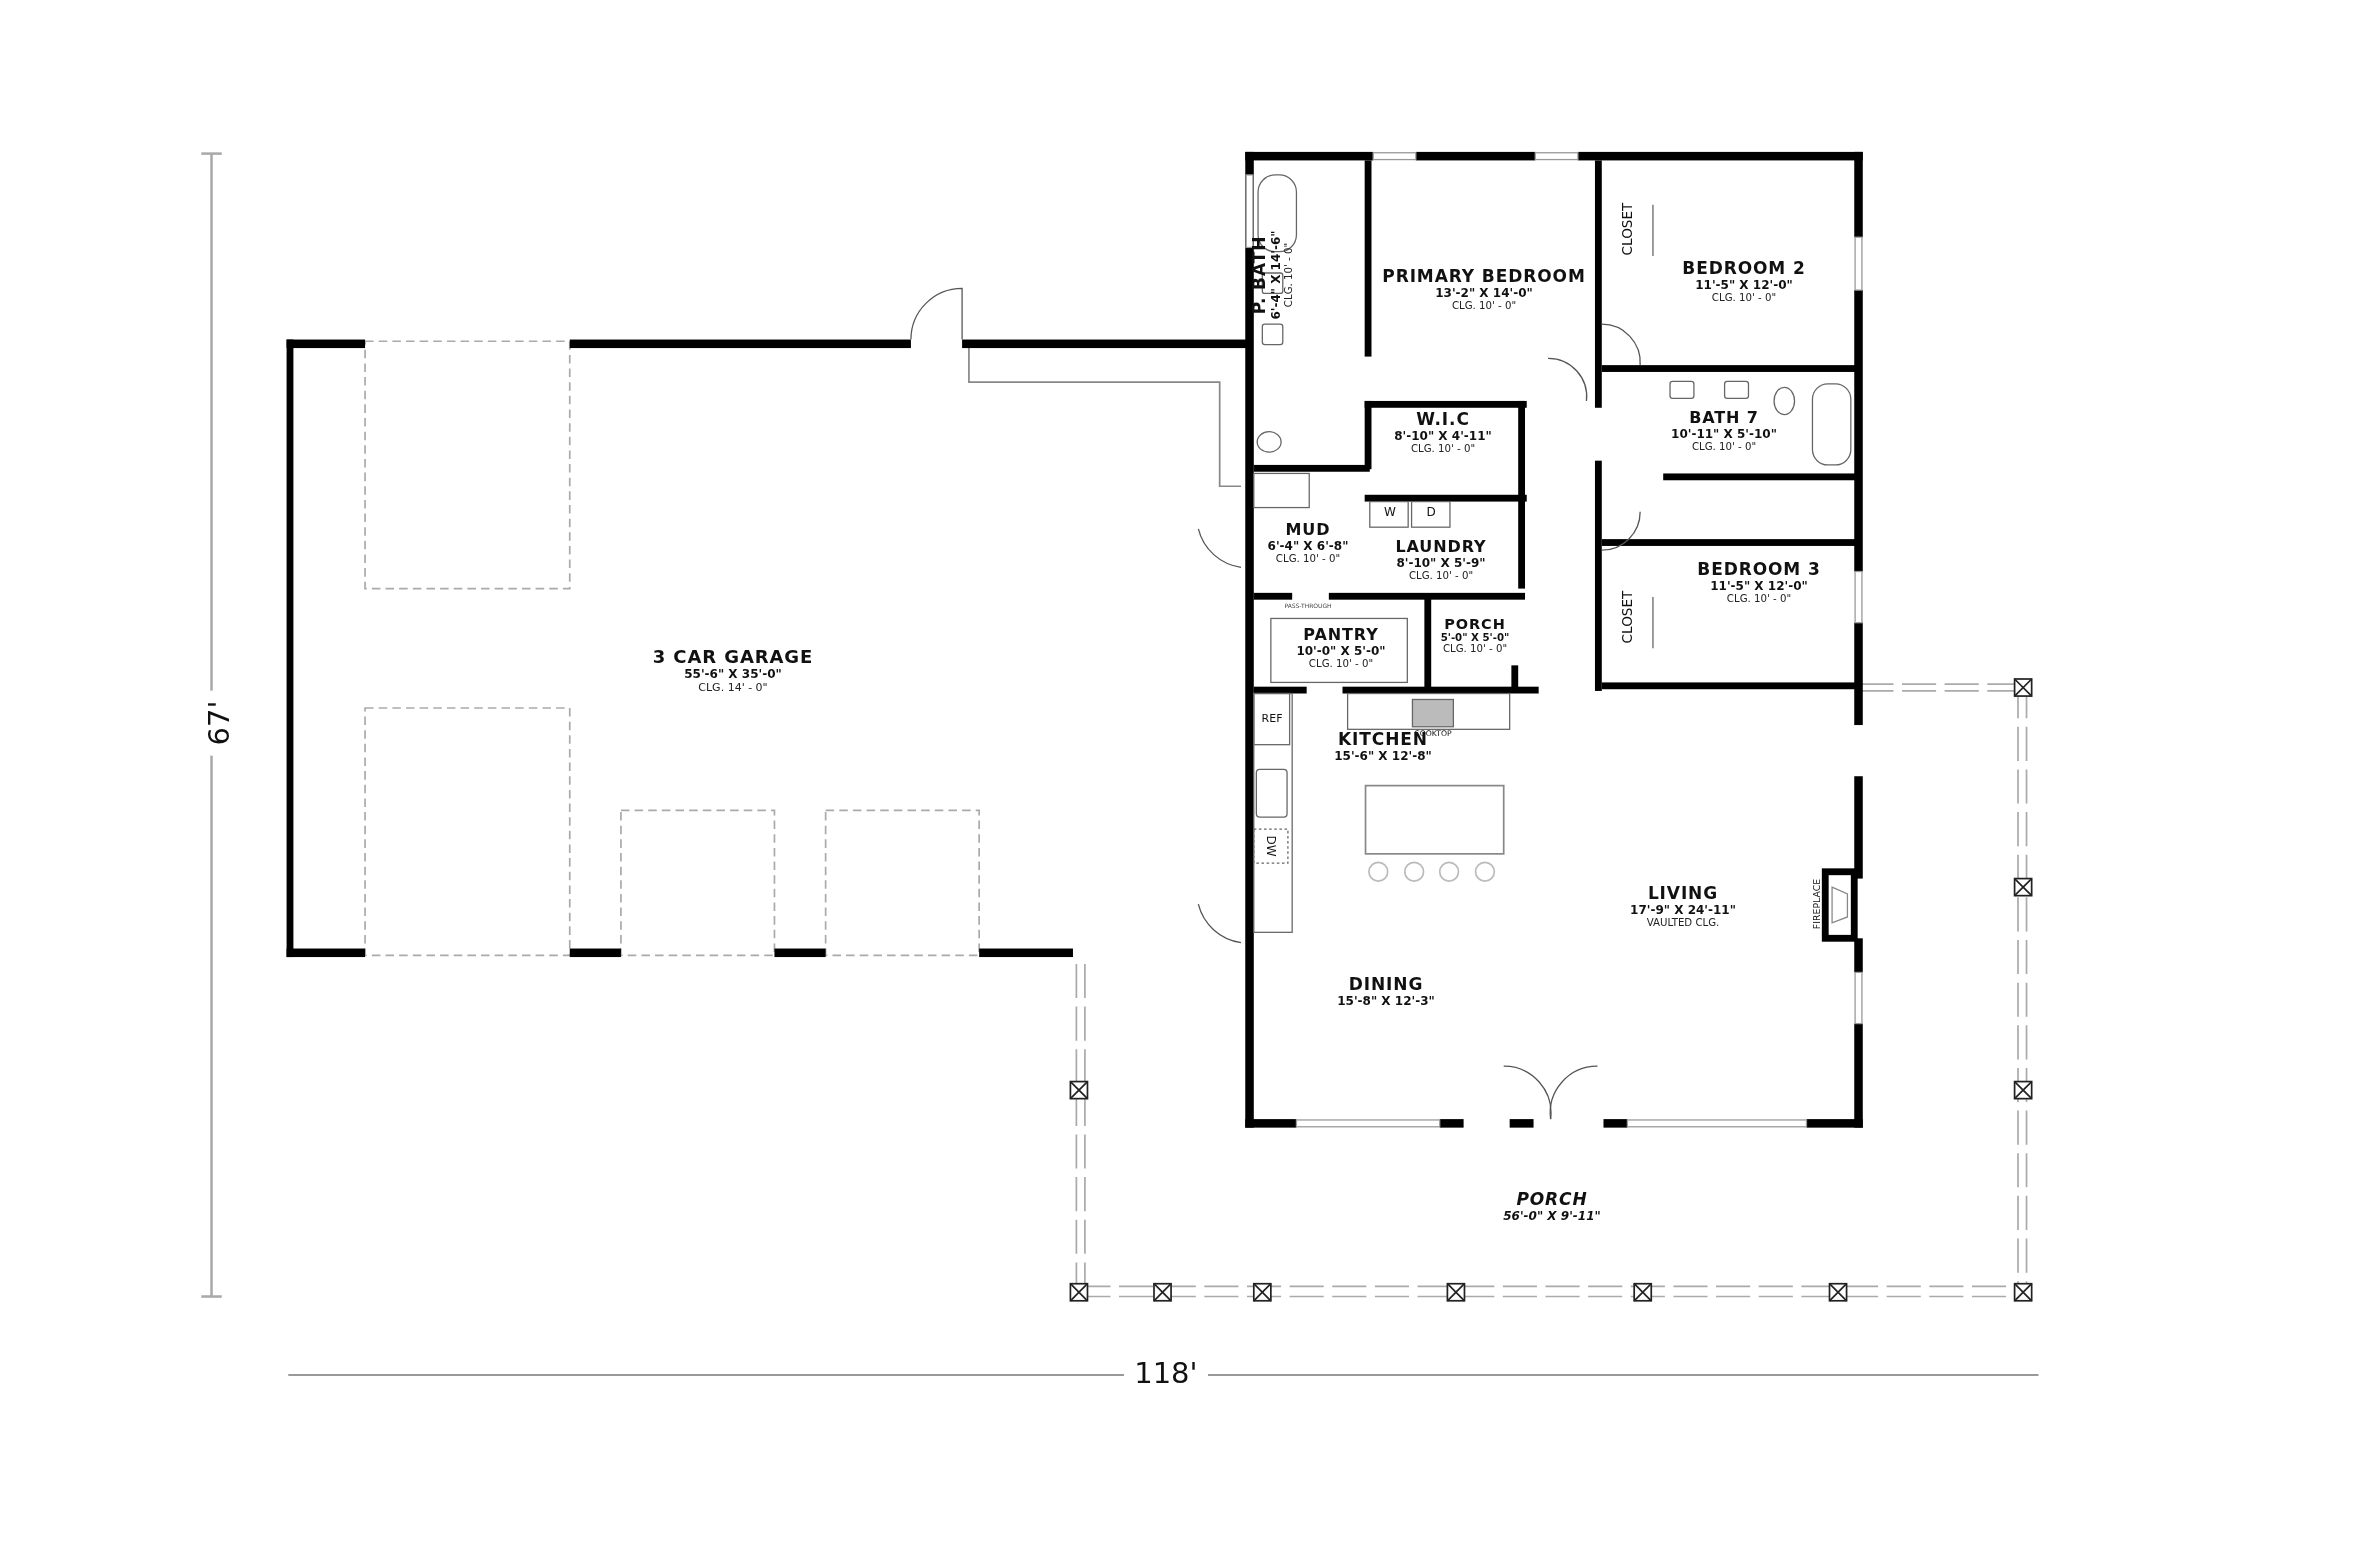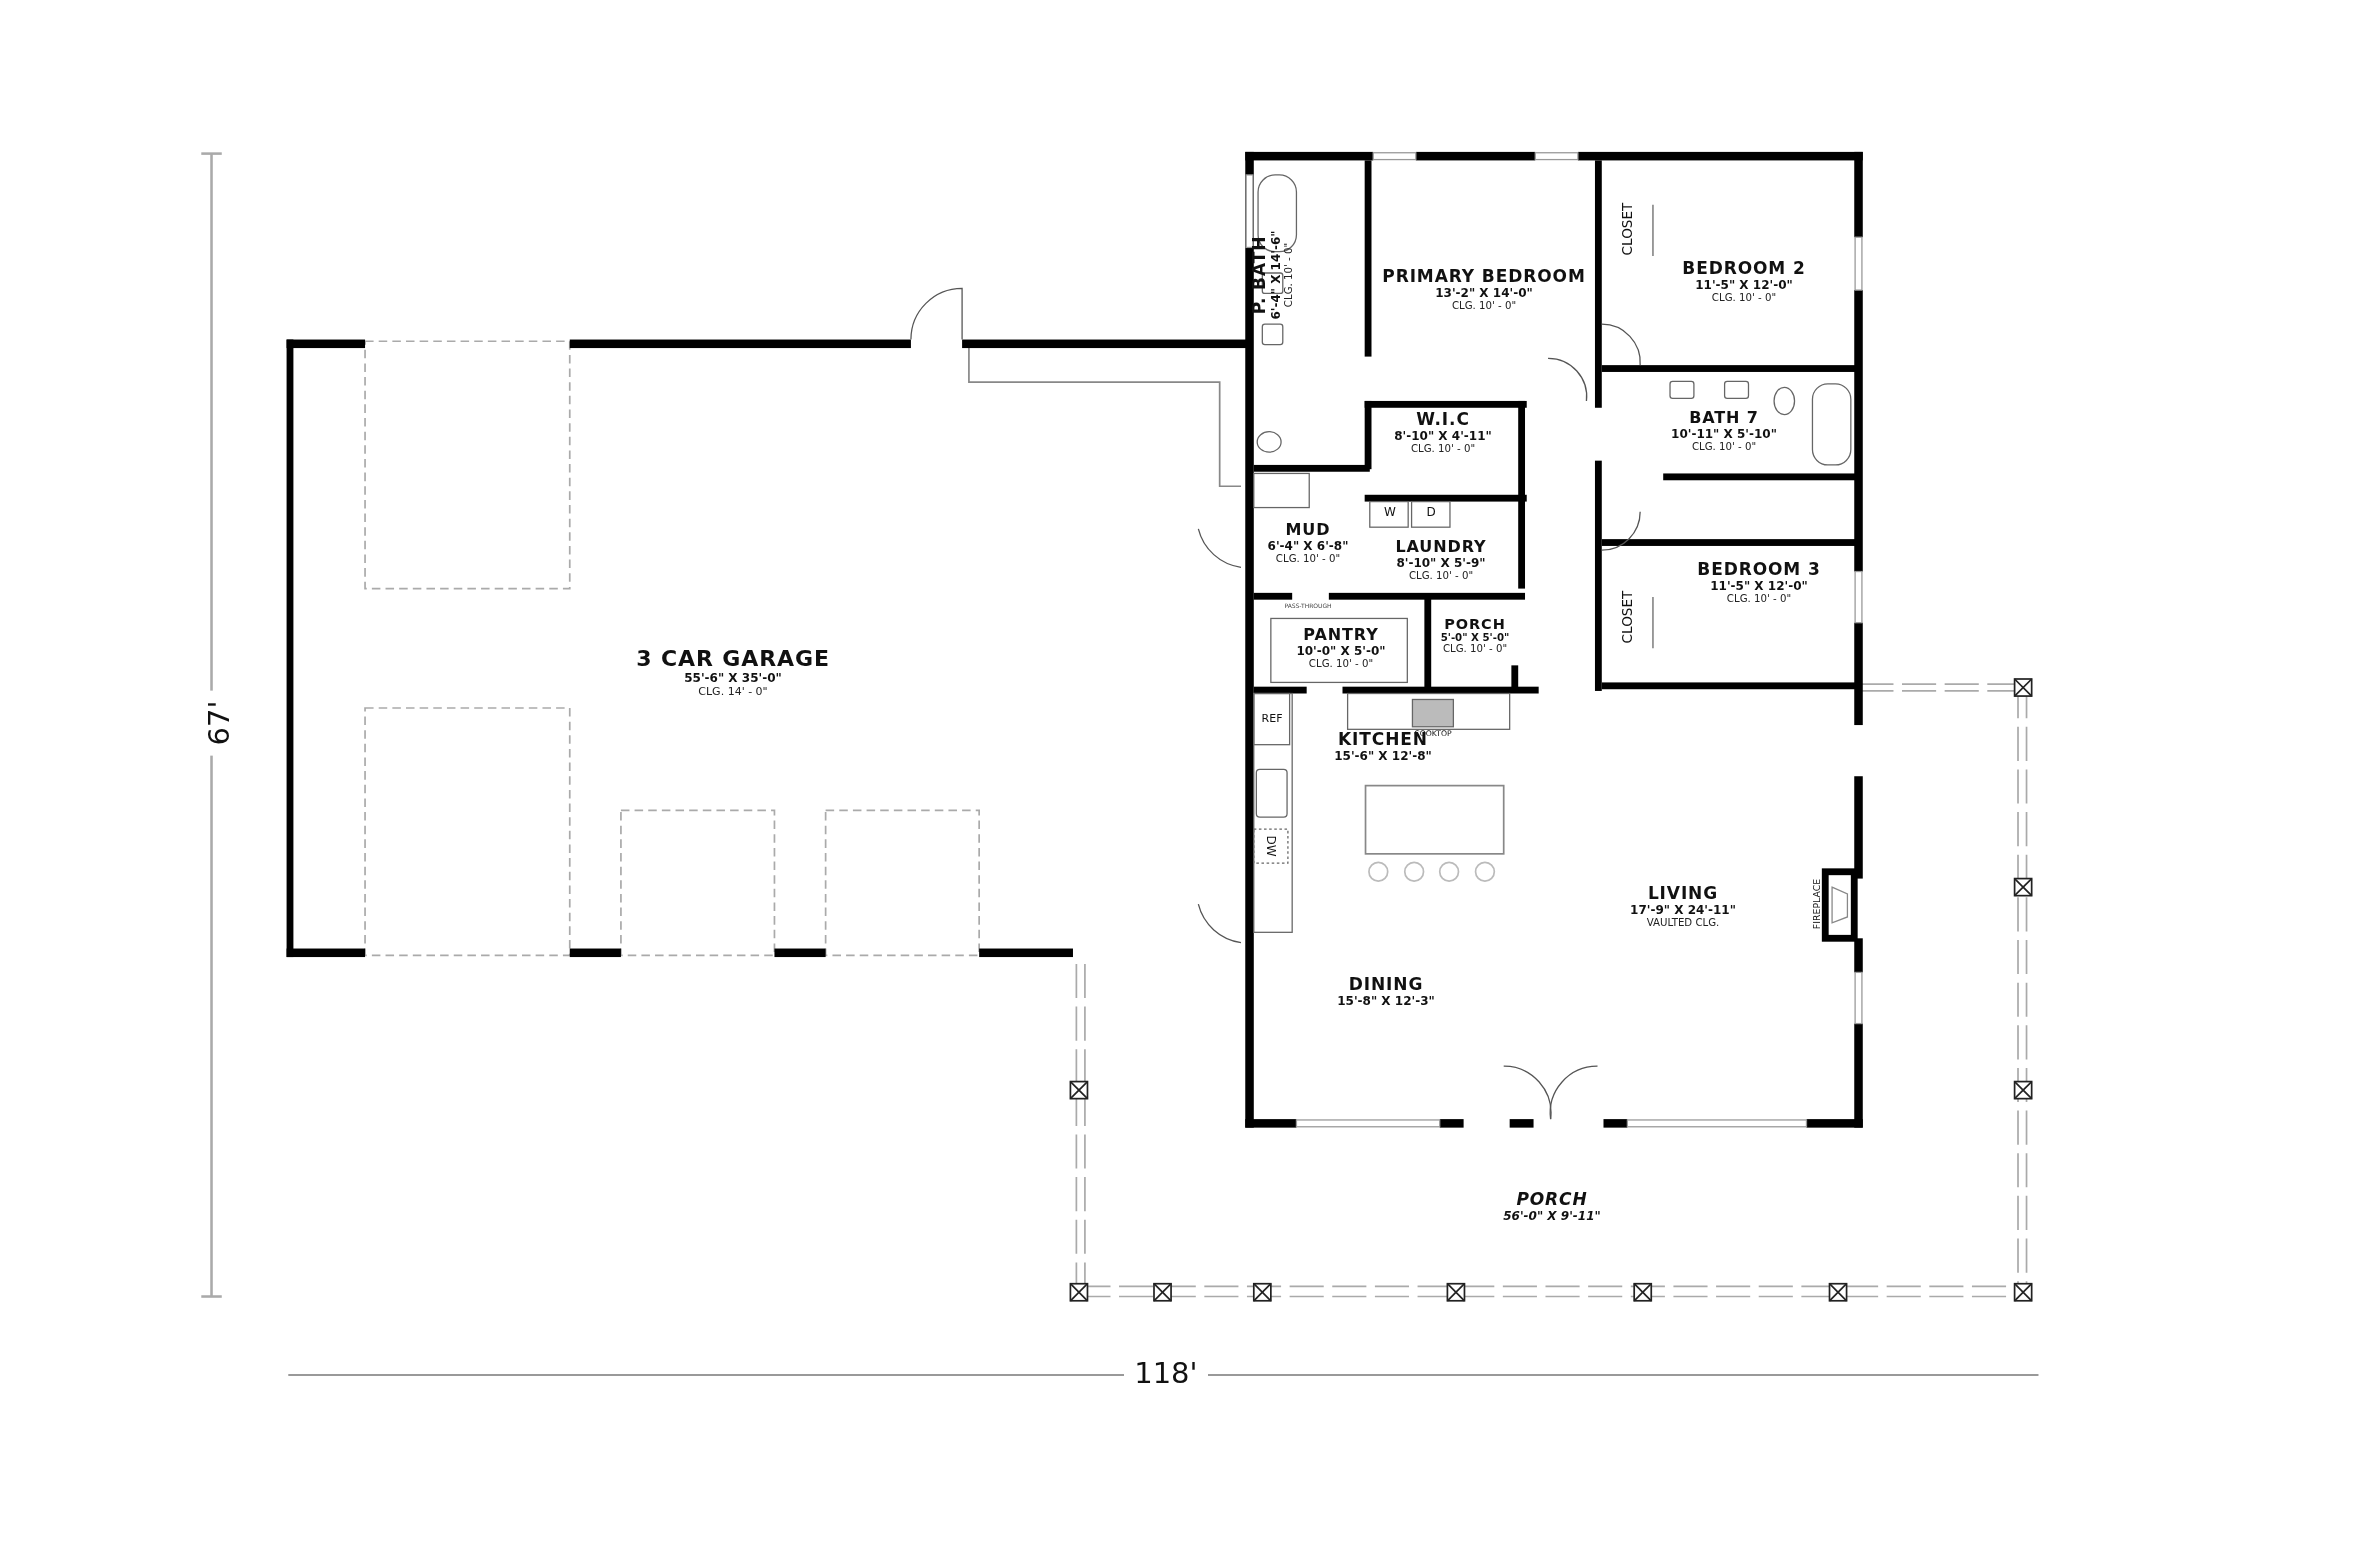--- a/index.html
+++ b/index.html
@@ -207,21 +207,21 @@
     <rect x="1520" y="1313" width="168" height="8" fill="#fff" stroke="#999"></rect>
     <rect x="1908" y="1313" width="210" height="8" fill="#fff" stroke="#999"></rect>
     <rect x="1461" y="205" width="8" height="85" fill="#fff" stroke="#999"></rect>
   </g>
 </svg>
 
 <div class="dim-text" style="left:1124px; top:1356px; font-size:29px;">118'</div>
 <div class="rot dim-text" style="left:186px; top:706px; font-size:29px; transform: rotate(-90deg);">67'</div>
 
 <div class="lbl" style="left:733px; top:646px;">
-  <div class="room-name" style="font-size:22px;">3 CAR GARAGE</div>
+  <div class="room-name" style="font-size:18px;">3 CAR GARAGE</div>
   <div class="room-dim" style="font-size:12px;">55'-6" X 35'-0"</div>
   <div class="room-clg" style="font-size:11px;">CLG. 14' - 0"</div>
 </div>
 
 <div class="rot" style="left:1271px; top:275px; width:136px; transform: translate(-50%,-50%) rotate(-90deg);">
   <div class="room-name" style="font-size:17px;">P. BATH</div>
   <div class="room-dim" style="font-size:12px;">6'-4" X 14'-6"</div>
   <div class="room-clg" style="font-size:10.2px;">CLG. 10' - 0"</div>
 </div>
 

